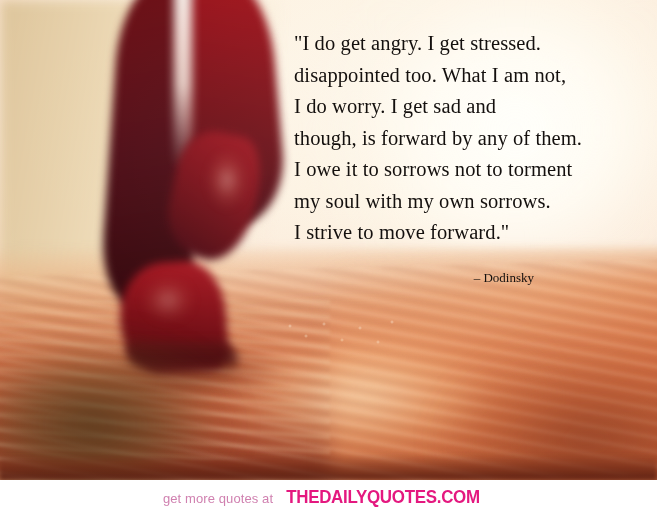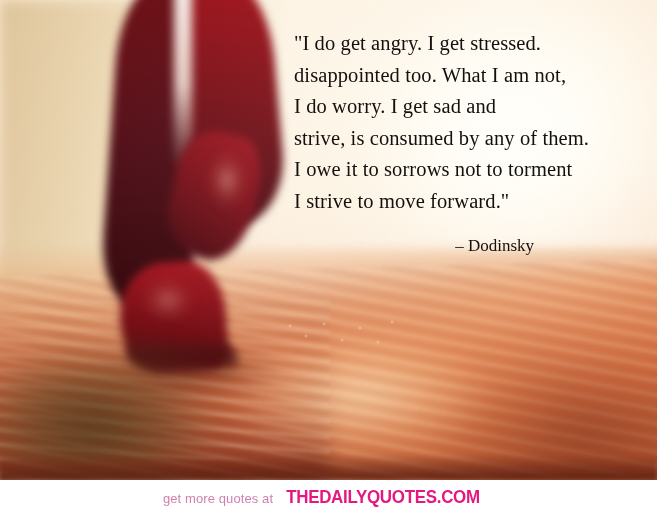--- a/index.html
+++ b/index.html
@@ -282,21 +282,21 @@
   .quote-line {
     font-family: "Liberation Serif", "DejaVu Serif", serif;
     font-size: 20.5px;
     line-height: 31.5px;
     color: #14100e;
     letter-spacing: 0.1px;
     white-space: nowrap;
   }
   .attribution {
     font-family: "Liberation Serif", "DejaVu Serif", serif;
-    font-size: 17px;
+    font-size: 13px;
     line-height: 31.5px;
     color: #14100e;
     text-align: right;
     padding-right: 112px;
     margin-top: 13px;
     white-space: nowrap;
   }
 
   
   .footer {
@@ -363,22 +363,23 @@
 
     <div class="corner-bl"></div>
     <div class="corner-br"></div>
     <div class="bottom-band"></div>
     <div class="photo-soften"></div>
 
     <div class="quote-block">
       <div class="quote-line">"I do get angry. I get stressed.</div>
       <div class="quote-line">disappointed too. What I am not,</div>
       <div class="quote-line">I do worry. I get sad and</div>
-      <div class="quote-line">strive, is consumed by any of them.</div>
+      <div class="quote-line">though, is forward by any of them.</div>
       <div class="quote-line">I owe it to sorrows not to torment</div>
+      <div class="quote-line">my soul with my own sorrows.</div>
       <div class="quote-line">I strive to move forward."</div>
       <div class="attribution">– Dodinsky</div>
     </div>
   </div>
 
   <div class="footer">
     <div class="footer-inner">
       <span class="footer-pre">get more quotes at</span>
       <span class="footer-brand">THEDAILYQUOTES.COM</span>
     </div>

